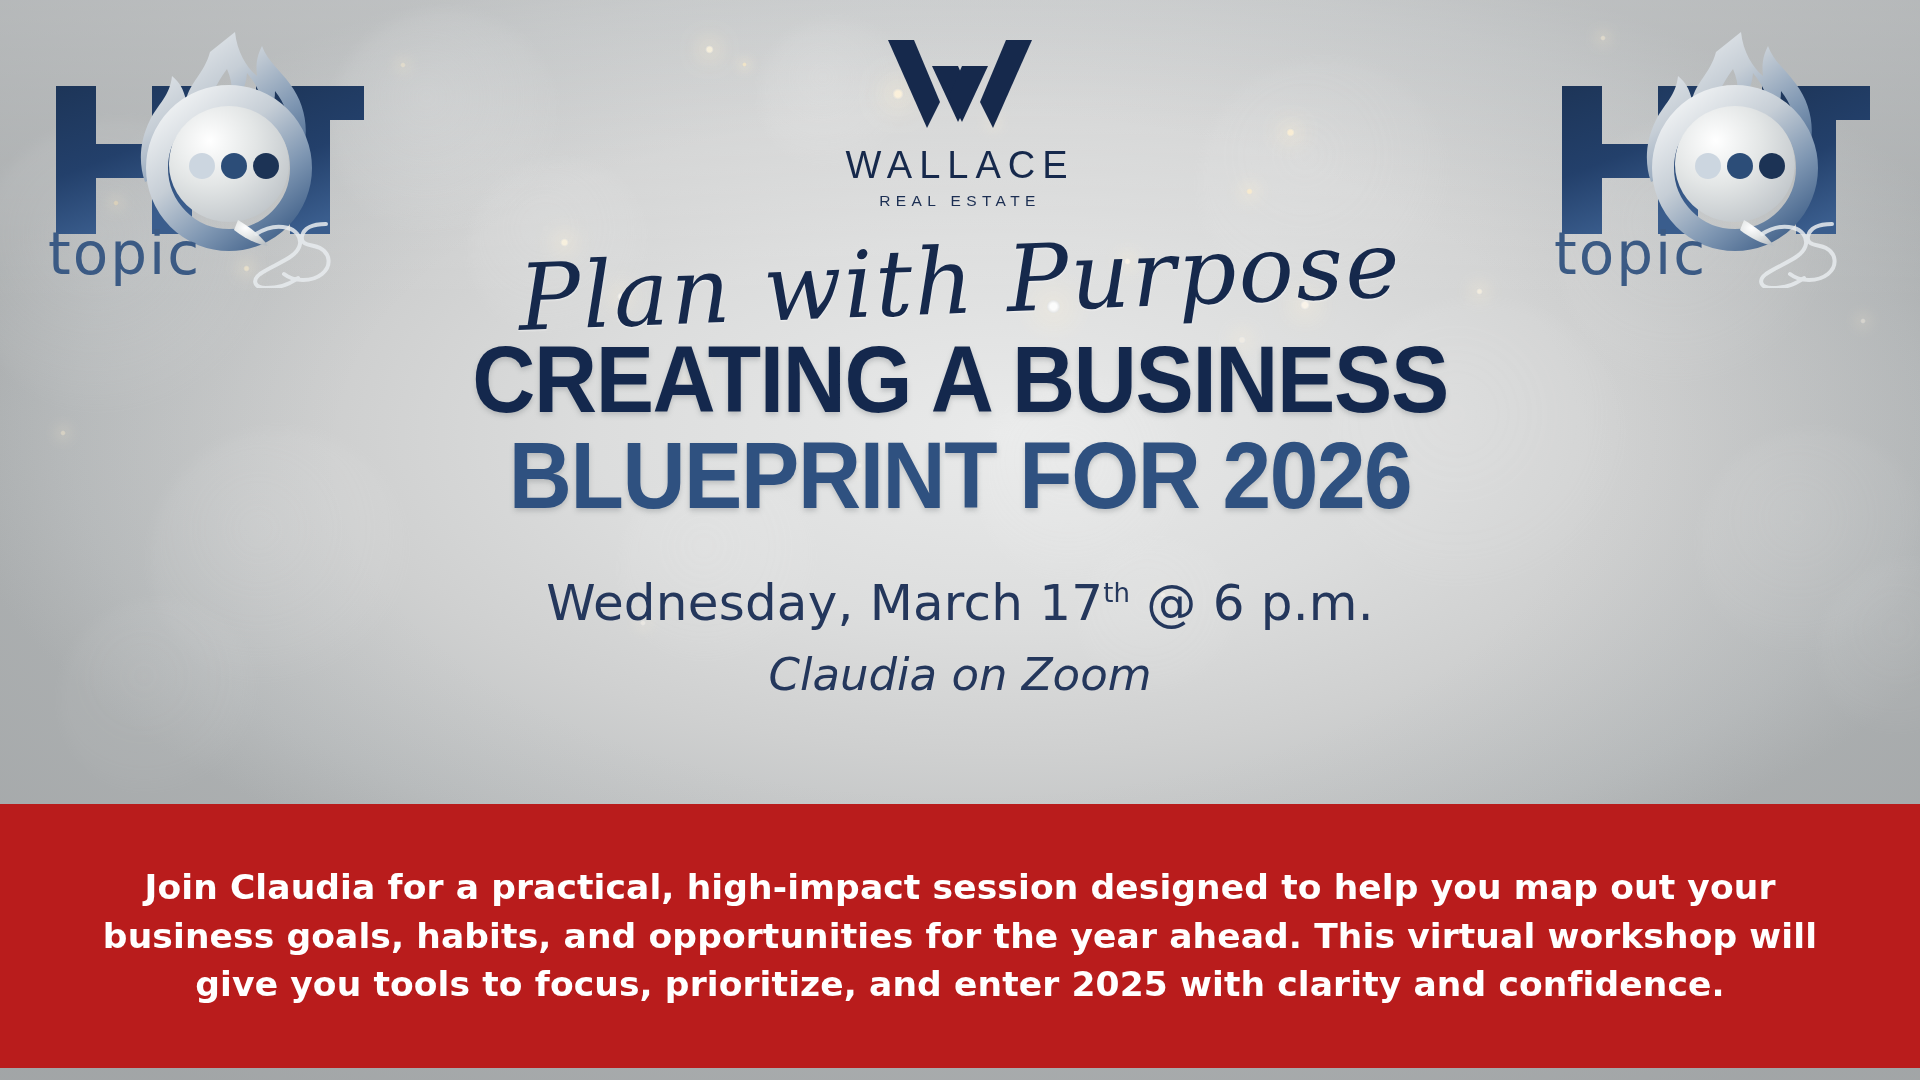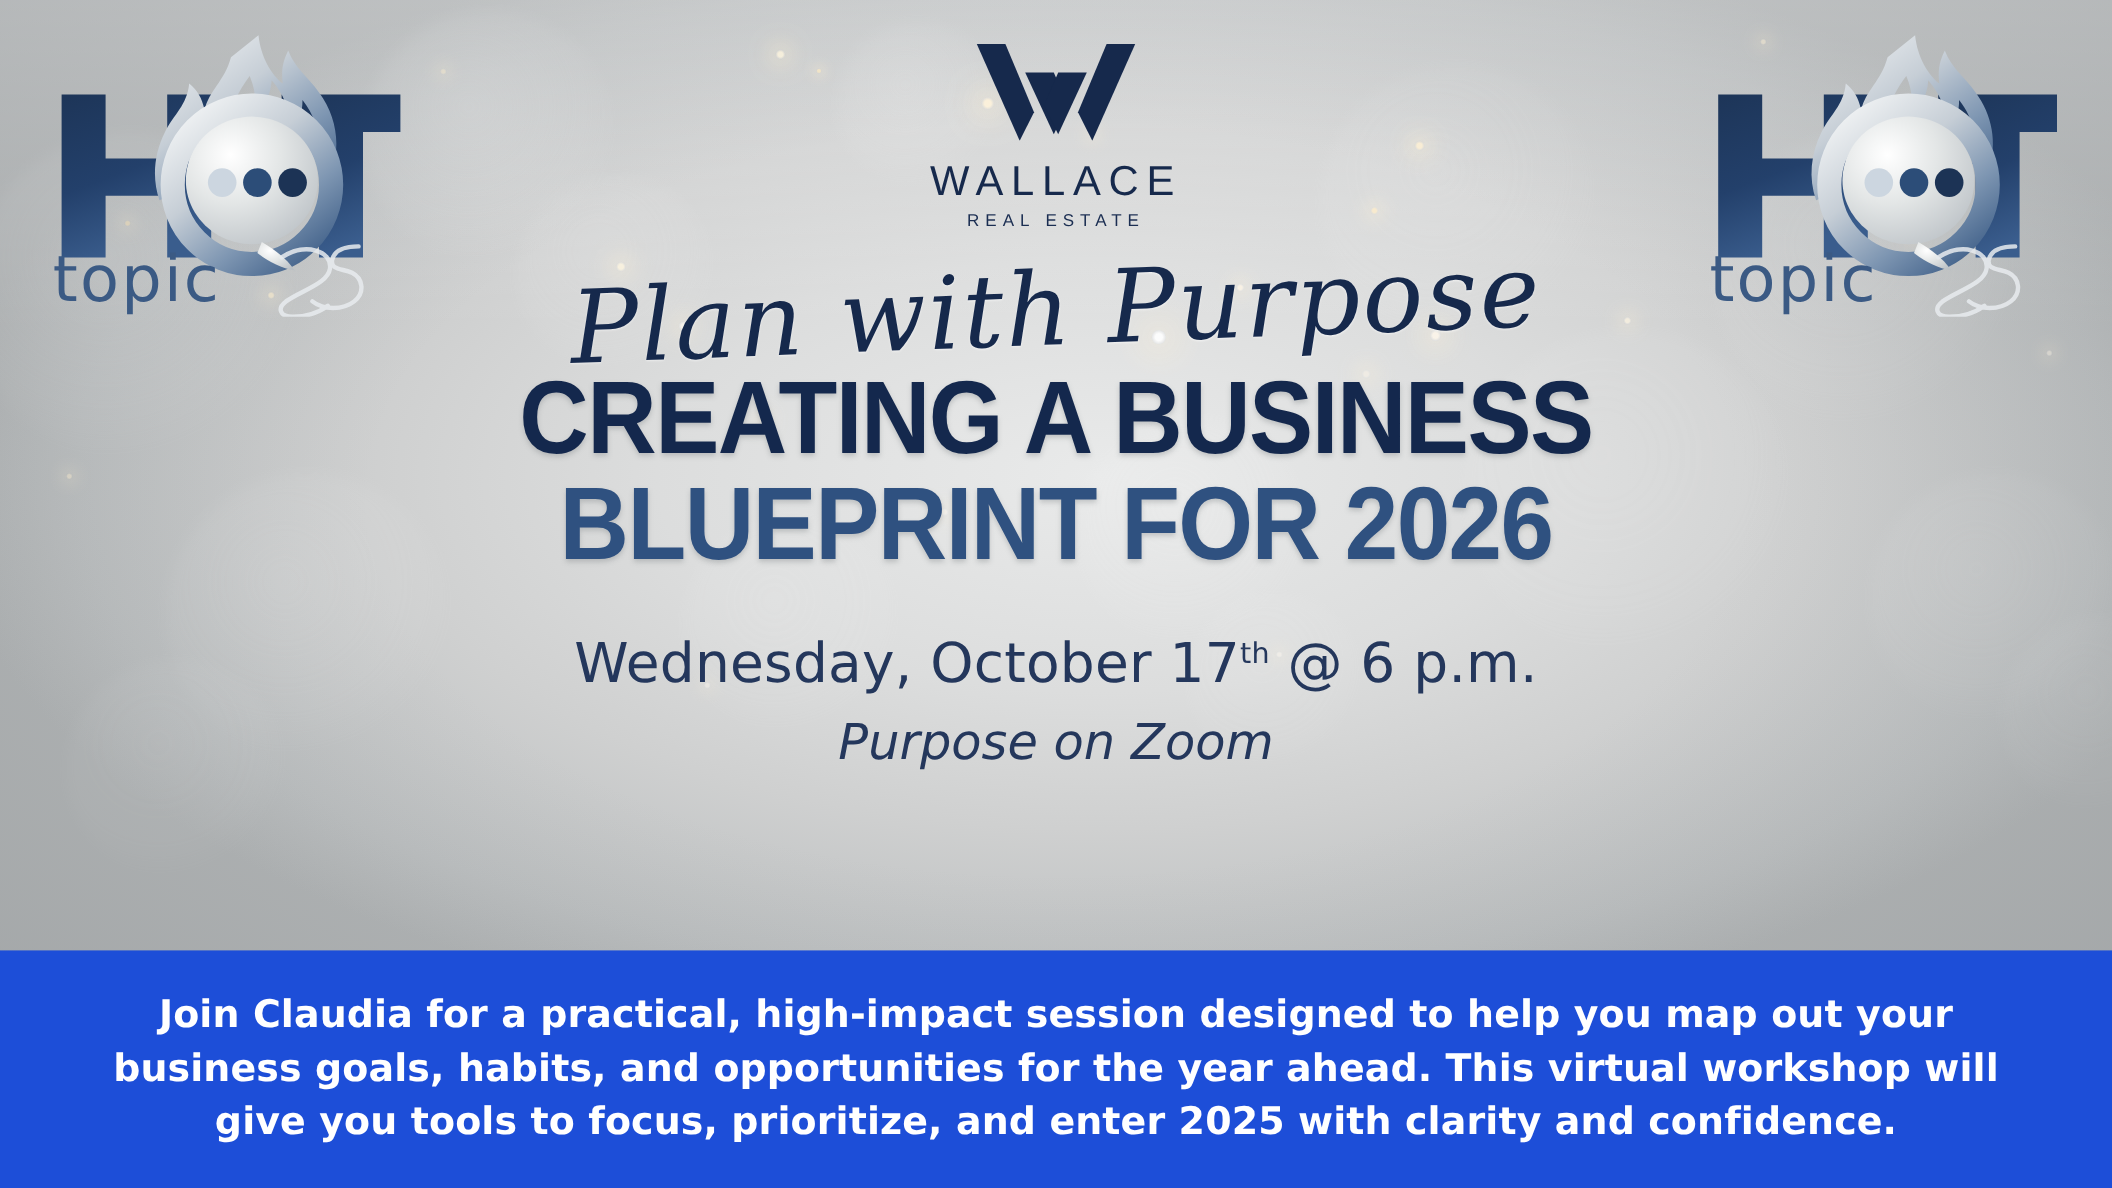--- a/index.html
+++ b/index.html
@@ -102,23 +102,23 @@
   .date-line sup { font-size:0.52em; vertical-align:super; }
   .venue-line {
     margin-top:16px;
     font-family:"DejaVu Sans", sans-serif;
     font-style:italic;
     font-size:45px; font-weight:400; color:#24375c;
   }
 
   
   .footer {
-    position:absolute; left:0; right:0; bottom:0;
-    height:216px;
-    background:#1d4ed8;
+    position:absolute; left:0; right:0; bottom:12px;
+    height:264px;
+    background:#b91c1c;
     display:flex; align-items:center; justify-content:center;
   }
   .footer p {
     width:1790px;
     text-align:center;
     color:#ffffff;
     font-family:"DejaVu Sans", sans-serif;
     font-weight:700;
     font-size:34.5px;
     line-height:1.42;
@@ -276,22 +276,22 @@
     <div class="wallace-name">WALLACE</div>
     <div class="wallace-sub">REAL ESTATE</div>
   </div>
 
   <div class="hero">
     <div class="script-line">Plan with Purpose</div>
     <div class="headline1">CREATING A BUSINESS</div>
     <div class="headline2">BLUEPRINT FOR 2026</div>
 
     <div class="date-line">
-      <span>Wednesday, October 17</span><sup>th</sup><span> @ 6 p.m.</span>
+      <span>Wednesday, March 17</span><sup>th</sup><span> @ 6 p.m.</span>
     </div>
-    <div class="venue-line">Purpose on Zoom</div>
+    <div class="venue-line">Claudia on Zoom</div>
   </div>
 
   <div class="footer">
     <p>Join Claudia for a practical, high-impact session designed to help you map out your business goals, habits, and opportunities for the year ahead. This virtual workshop will give you tools to focus, prioritize, and enter 2025 with clarity and confidence.</p>
   </div>
 
 </div>
 
 </body></html>

